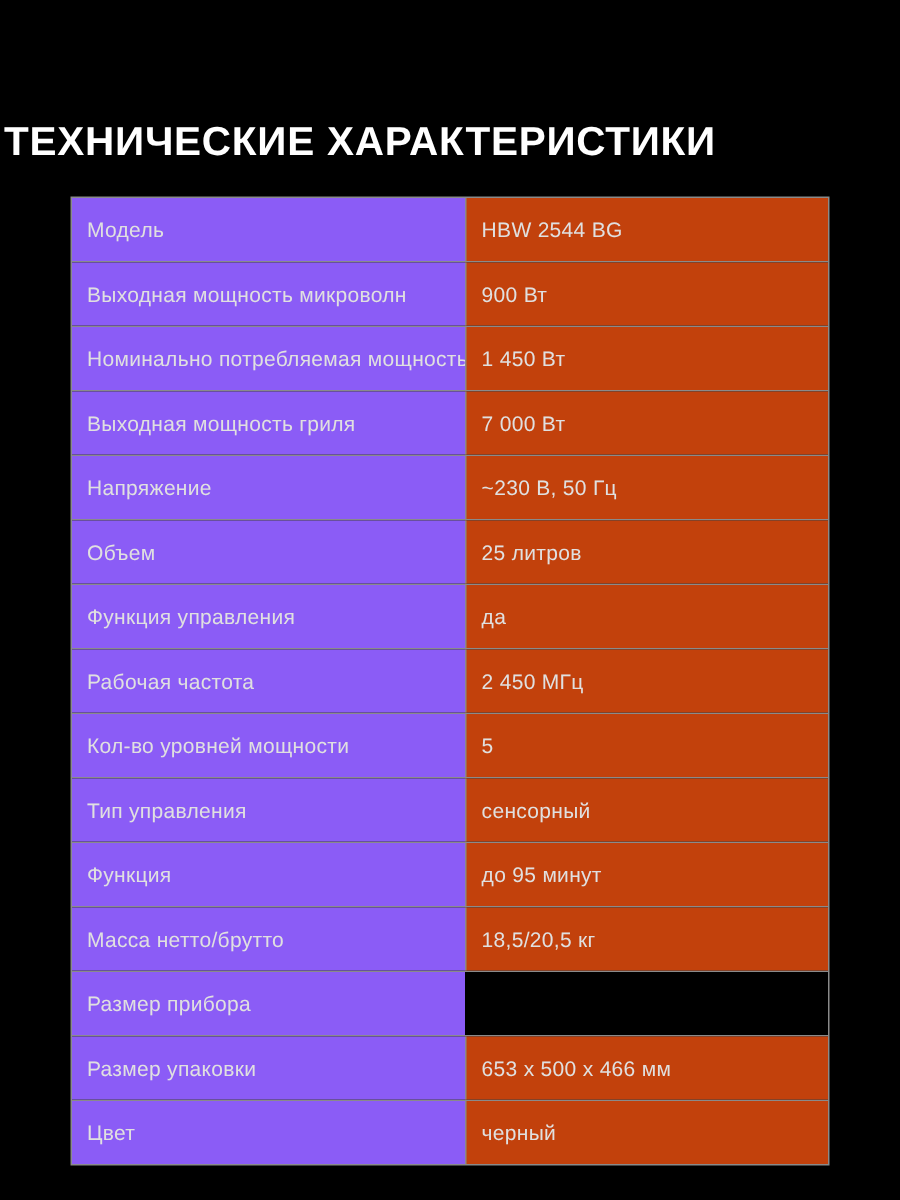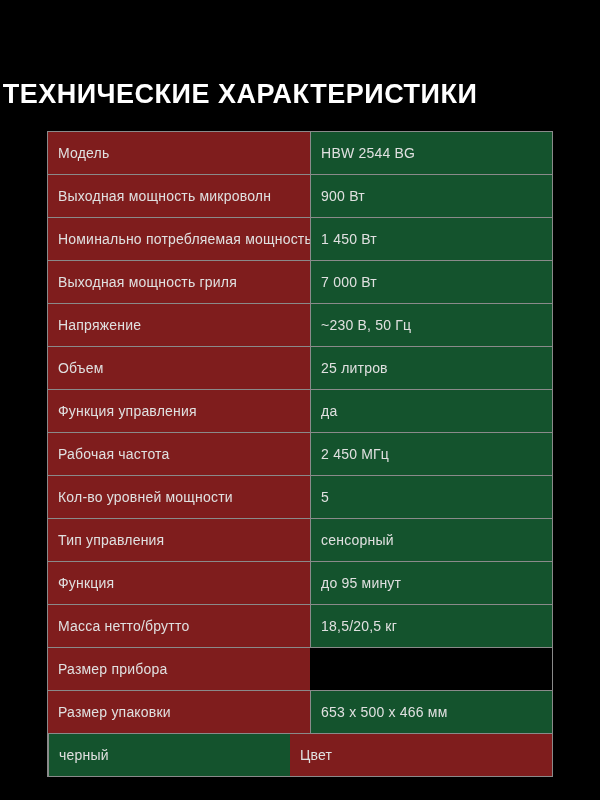--- a/index.html
+++ b/index.html
@@ -48,27 +48,27 @@
     align-items: center;
     box-sizing: border-box;
     font-size: 14px;
     color: #e0e0e0;
     letter-spacing: 0.2px;
     overflow: hidden;
     white-space: nowrap;
   }
   .td.label {
     width: 52%;
-    background: #7f1d1d;
+    background: #8b5cf6;
     padding-left: 10px;
     padding-right: 6px;
   }
   .td.value {
     width: 48%;
-    background: #14532d;
+    background: #c2410c;
     border-left: 1px solid #8a8a8a;
     padding-left: 10px;
     padding-right: 6px;
   }
 </style>
 </head>
 <body>
 
 <h1 class="page-title">ТЕХНИЧЕСКИЕ ХАРАКТЕРИСТИКИ</h1>
 
@@ -122,16 +122,16 @@
     <div class="td value">18,5/20,5 кг</div>
   </div>
   <div class="tr">
     <div class="td label">Размер прибора</div>
   </div>
   <div class="tr">
     <div class="td label">Размер упаковки</div>
     <div class="td value">653 x 500 x 466 мм</div>
   </div>
   <div class="tr">
+    <div class="td label">Цвет</div>
     <div class="td value">черный</div>
-    <div class="td label">Цвет</div>
   </div>
 </div>
 
 </body></html>

